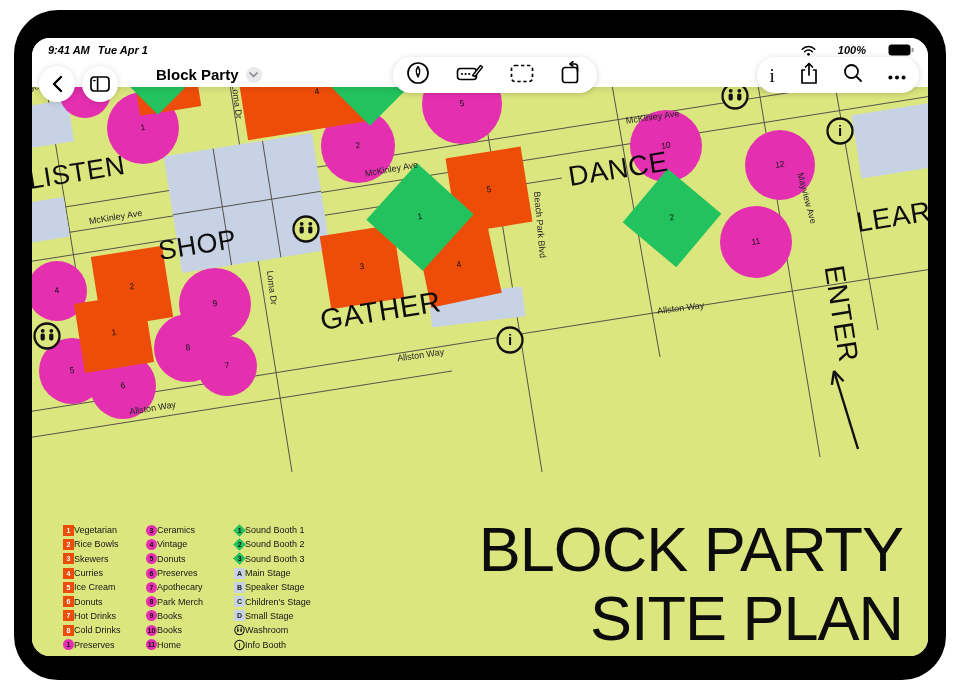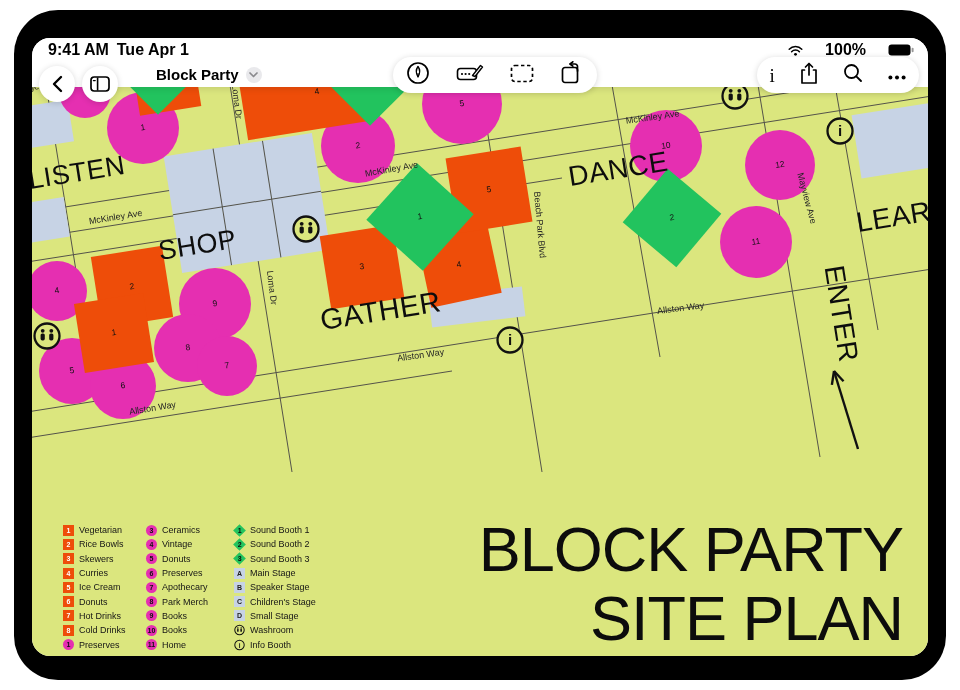--- a/index.html
+++ b/index.html
@@ -1,36 +1,36 @@
 <!DOCTYPE html>
 <html><head>
 <meta charset="utf-8">
 <style>
   html,body{margin:0;padding:0;background:#fff;font-family:"Liberation Sans",sans-serif;}
   .stage-wrap{position:relative;width:960px;height:690px;background:#fff;overflow:hidden;}
   .device{position:absolute;left:14px;top:10px;width:932px;height:670px;background:#000;border-radius:44px;}
   .screen{position:absolute;left:18px;top:28px;width:896px;height:618px;background:#fff;border-radius:18px;overflow:hidden;}
   
   .header{position:absolute;left:0;top:0;width:100%;height:49px;background:#fff;z-index:30;box-shadow:0 2px 7px rgba(0,0,0,.10);}
-  .statusbar{position:absolute;left:0;top:0;width:100%;height:22px;display:flex;align-items:center;justify-content:space-between;padding:2px 14px 0 16px;box-sizing:border-box;font-size:16px;font-weight:700;color:#000;}
+  .statusbar{position:absolute;left:0;top:0;width:100%;height:22px;display:flex;align-items:center;justify-content:space-between;padding:2px 14px 0 16px;box-sizing:border-box;font-size:11px;font-weight:700;color:#000;font-style:italic;}
   .status-left{display:flex;gap:8px;align-items:center;}
   .status-right{display:flex;gap:22px;align-items:center;}
   .circle-btn{position:absolute;width:36px;height:36px;border-radius:50%;background:#fff;box-shadow:0 1px 6px rgba(0,0,0,.16);display:flex;align-items:center;justify-content:center;z-index:40;}
   .pill{position:absolute;height:36px;border-radius:19px;background:#fff;box-shadow:0 1px 6px rgba(0,0,0,.16);display:flex;align-items:center;justify-content:space-around;z-index:40;}
   .board-title{position:absolute;left:124px;top:28px;z-index:40;display:flex;align-items:center;gap:7px;}
   .board-title .t{font-size:15px;font-weight:700;color:#000;}
   .chev-circle{width:16px;height:16px;border-radius:50%;background:#e9e9ec;display:flex;align-items:center;justify-content:center;}
   
   .canvas{position:absolute;left:0;top:49px;width:896px;height:569px;background:#dbe67e;overflow:hidden;}
   .canvas svg.map{position:absolute;left:0;top:0;}
   .poster{position:absolute;right:25px;top:428px;text-align:right;color:#0c0c0c;font-size:63px;line-height:69px;letter-spacing:-1px;font-weight:400;white-space:nowrap;}
   
   .legend{position:absolute;top:436px;left:0;width:330px;font-size:9px;color:#151515;}
   .leg-col{position:absolute;top:0;}
-  .leg-row{display:flex;align-items:center;gap:5px;height:14.3px;white-space:nowrap;}
+  .leg-row{display:flex;align-items:center;height:14.3px;white-space:nowrap;}
   .bdg{width:11px;height:11px;display:inline-flex;align-items:center;justify-content:center;font-size:7px;flex:none;line-height:1;}
   .bdg.sq{background:#ee4d09;color:#fff;font-weight:700;}
   .bdg.circ{background:#e52fb1;border-radius:50%;color:#111;font-weight:700;}
   .bdg.dia{width:9px;height:9px;background:#22c35e;transform:rotate(45deg);margin:0 1px;color:#0a0a0a;font-weight:700;}
   .bdg.dia span{transform:rotate(-45deg);}
   .bdg.stage{background:#c7d3e5;color:#222;font-weight:700;}
   .bdg.icon{background:transparent;}
 </style>
 </head>
 <body>

